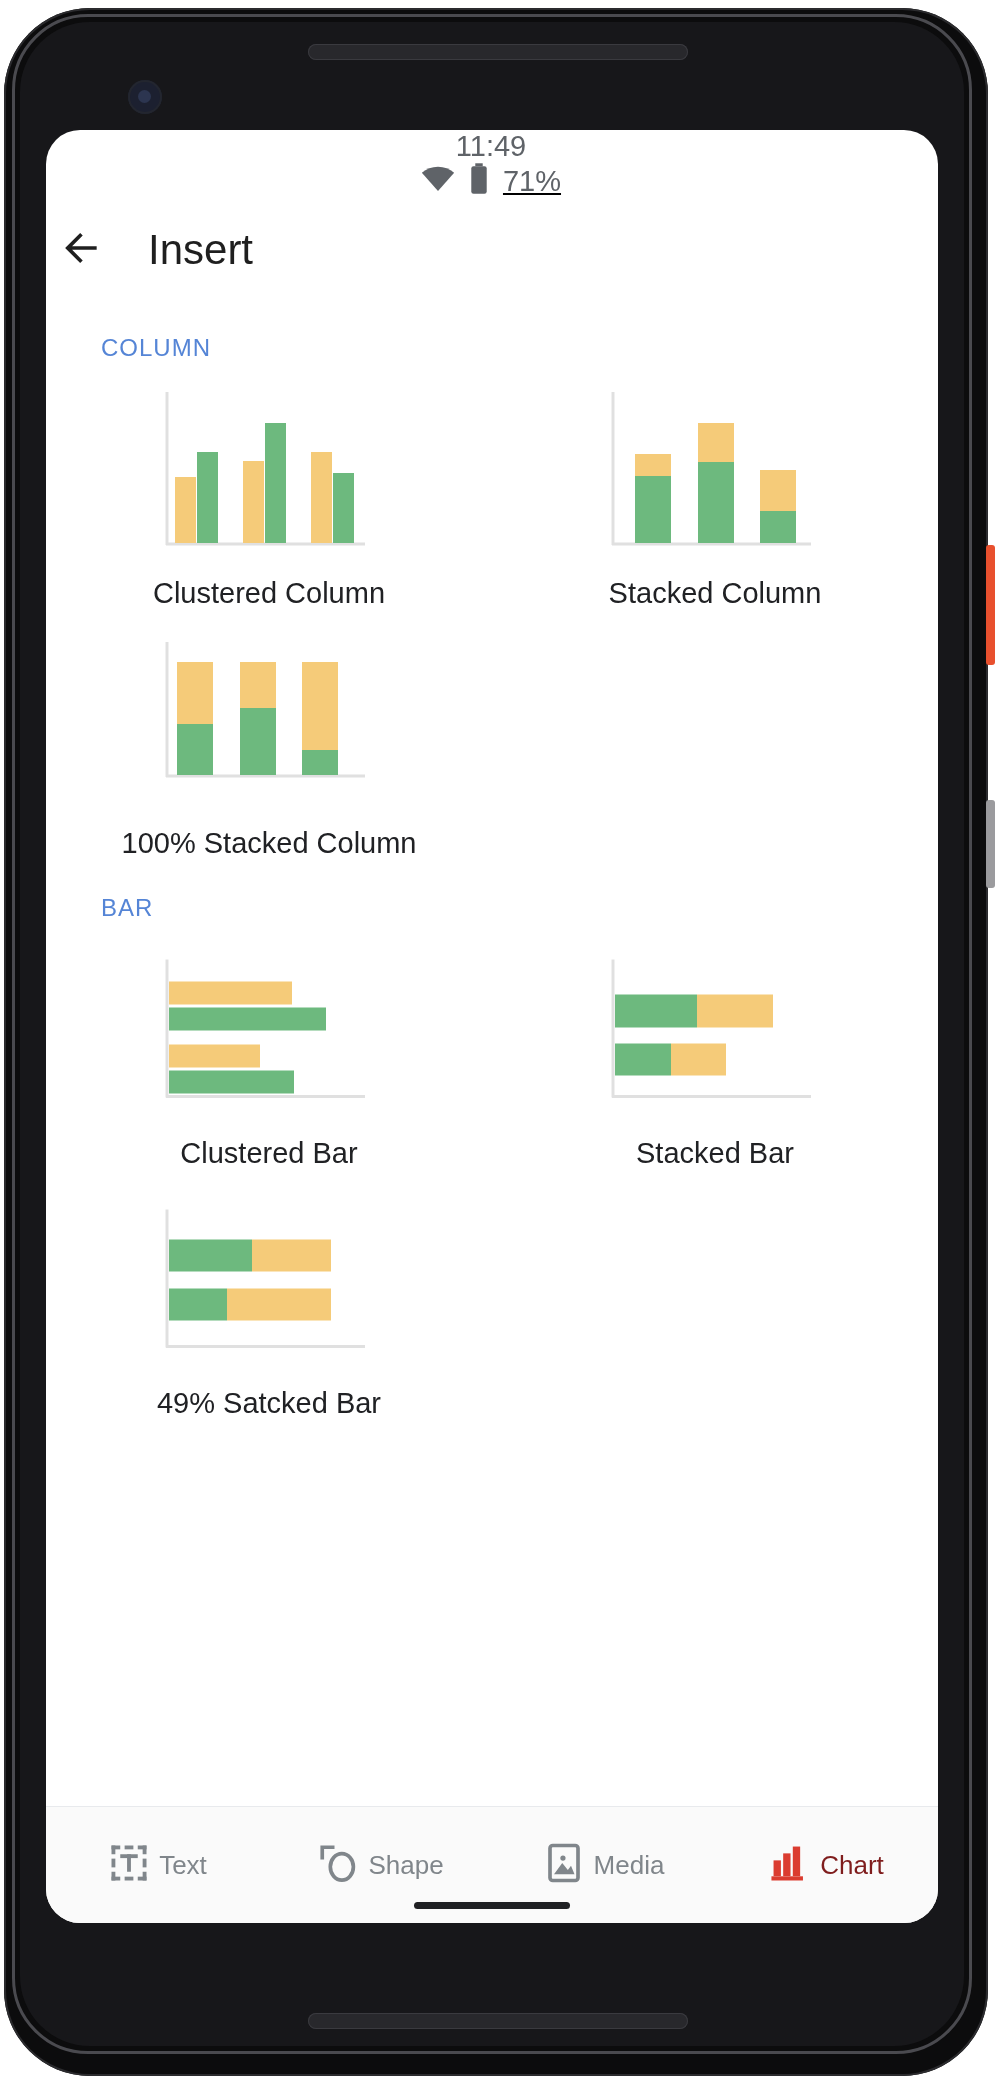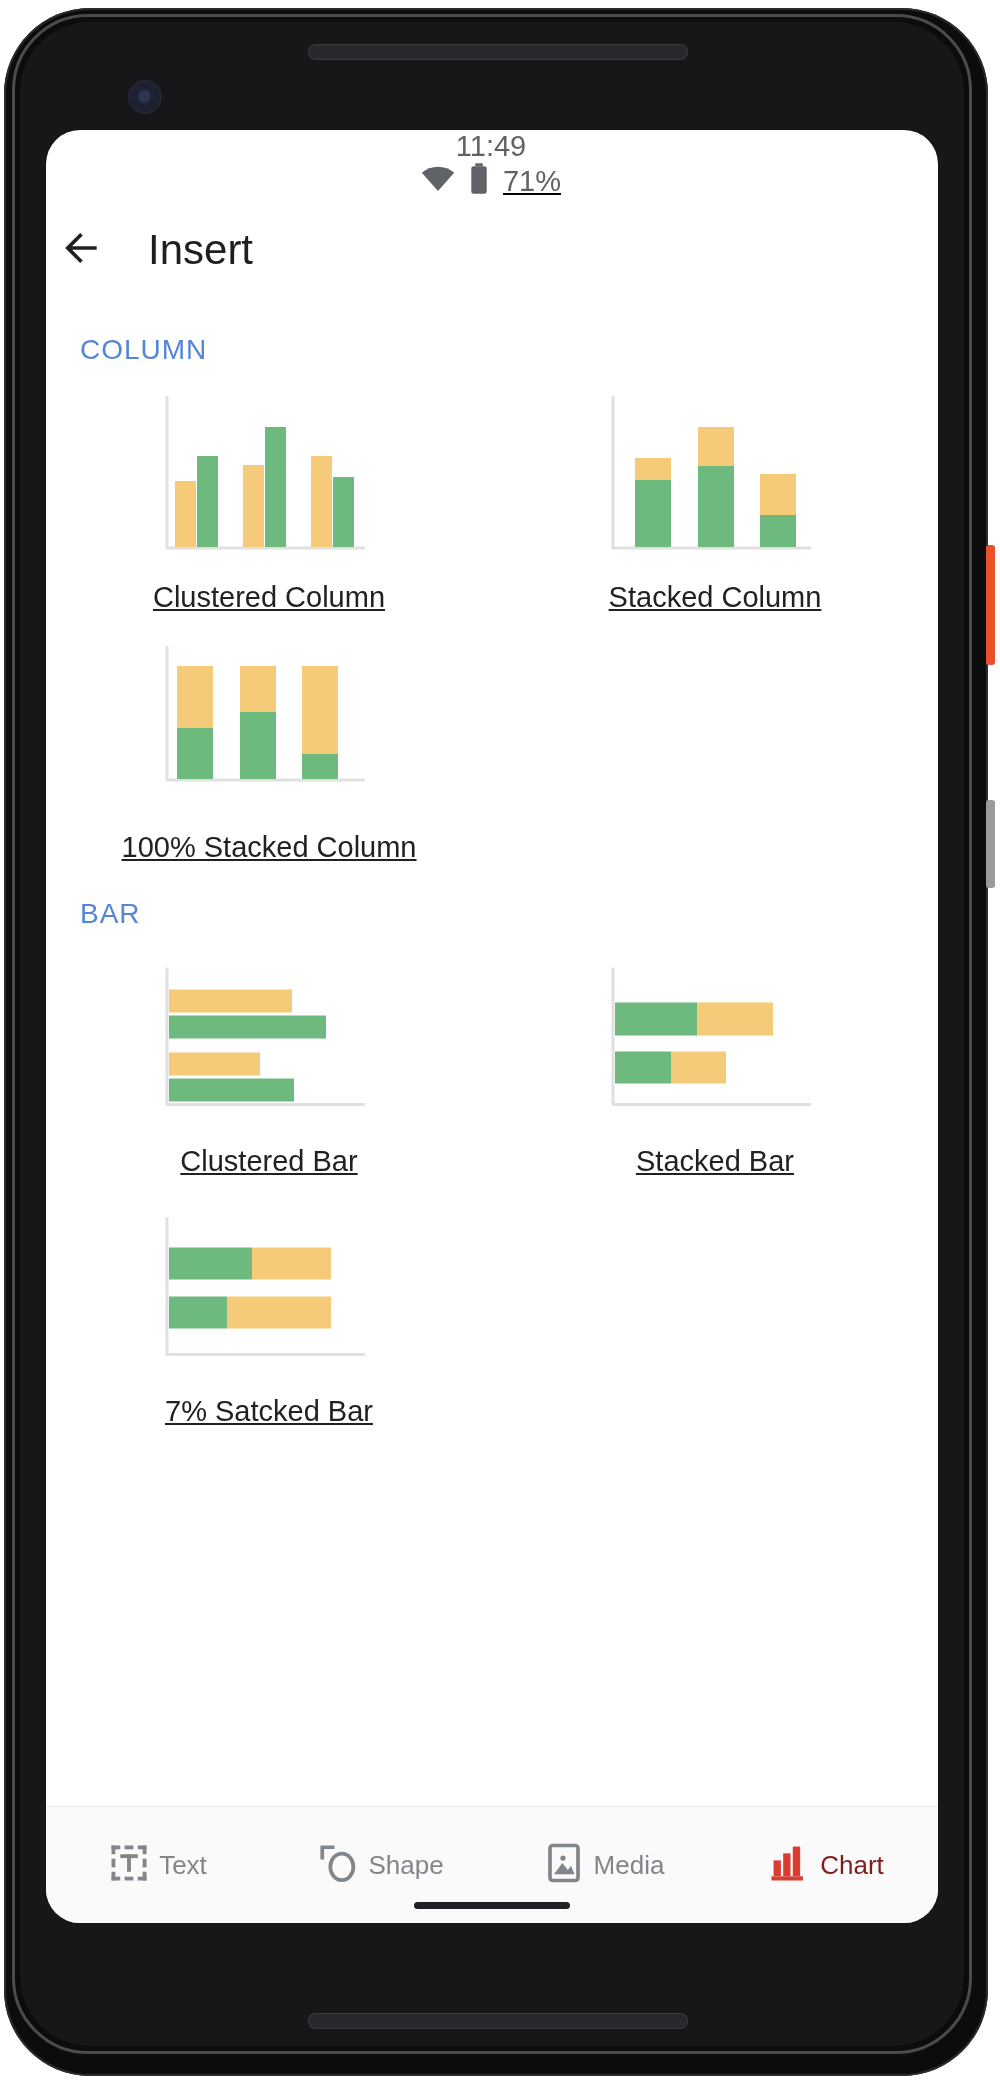--- a/index.html
+++ b/index.html
@@ -174,25 +174,26 @@
   }
 
   
   .content {
     position: relative;
     height: 1498px;
     overflow: hidden;
   }
   .section-header {
     color: #5585d6;
-    font-size: 28px;
+    font-size: 24px;
     letter-spacing: 1.0px;
     padding-left: 34px;
     margin-top: 26px;
     margin-bottom: 6px;
+    margin-left: 21px;
   }
   .grid {
     display: flex;
     flex-wrap: wrap;
   }
   .cell {
     width: 50%;
     box-sizing: border-box;
     padding: 22px 10px 8px 10px;
     display: flex;
@@ -205,21 +206,20 @@
     height: 165px;
     position: relative;
   }
   .thumb svg { display: block; }
   .cell-label {
     margin-top: 22px;
     font-size: 29px;
     color: #202124;
     text-align: center;
     white-space: nowrap;
-    text-decoration: underline;
   }
 
   
   .bottomnav {
     position: absolute;
     left: 0;
     bottom: 0;
     width: 892px;
     height: 117px;
     background: #fafafa;
@@ -390,21 +390,21 @@
           <div class="thumb">
             <svg width="232" height="165" viewBox="0 0 232 150">
               <line x1="14" y1="2" x2="14" y2="140" stroke="#e0e0e0" stroke-width="3"></line>
               <line x1="13" y1="139" x2="212" y2="139" stroke="#e0e0e0" stroke-width="3"></line>
               <rect x="16" y="32" width="83" height="32" fill="#6DB97E"></rect>
               <rect x="99" y="32" width="79" height="32" fill="#F5CB79"></rect>
               <rect x="16" y="81" width="58" height="32" fill="#6DB97E"></rect>
               <rect x="74" y="81" width="104" height="32" fill="#F5CB79"></rect>
             </svg>
           </div>
-          <div class="cell-label">7% Satcked Bar</div>
+          <div class="cell-label">49% Satcked Bar</div>
         </div>
 
         <div class="cell"></div>
       </div>
     </div>
 
     <div class="bottomnav">
 
       <div class="navitem">
         <span>

